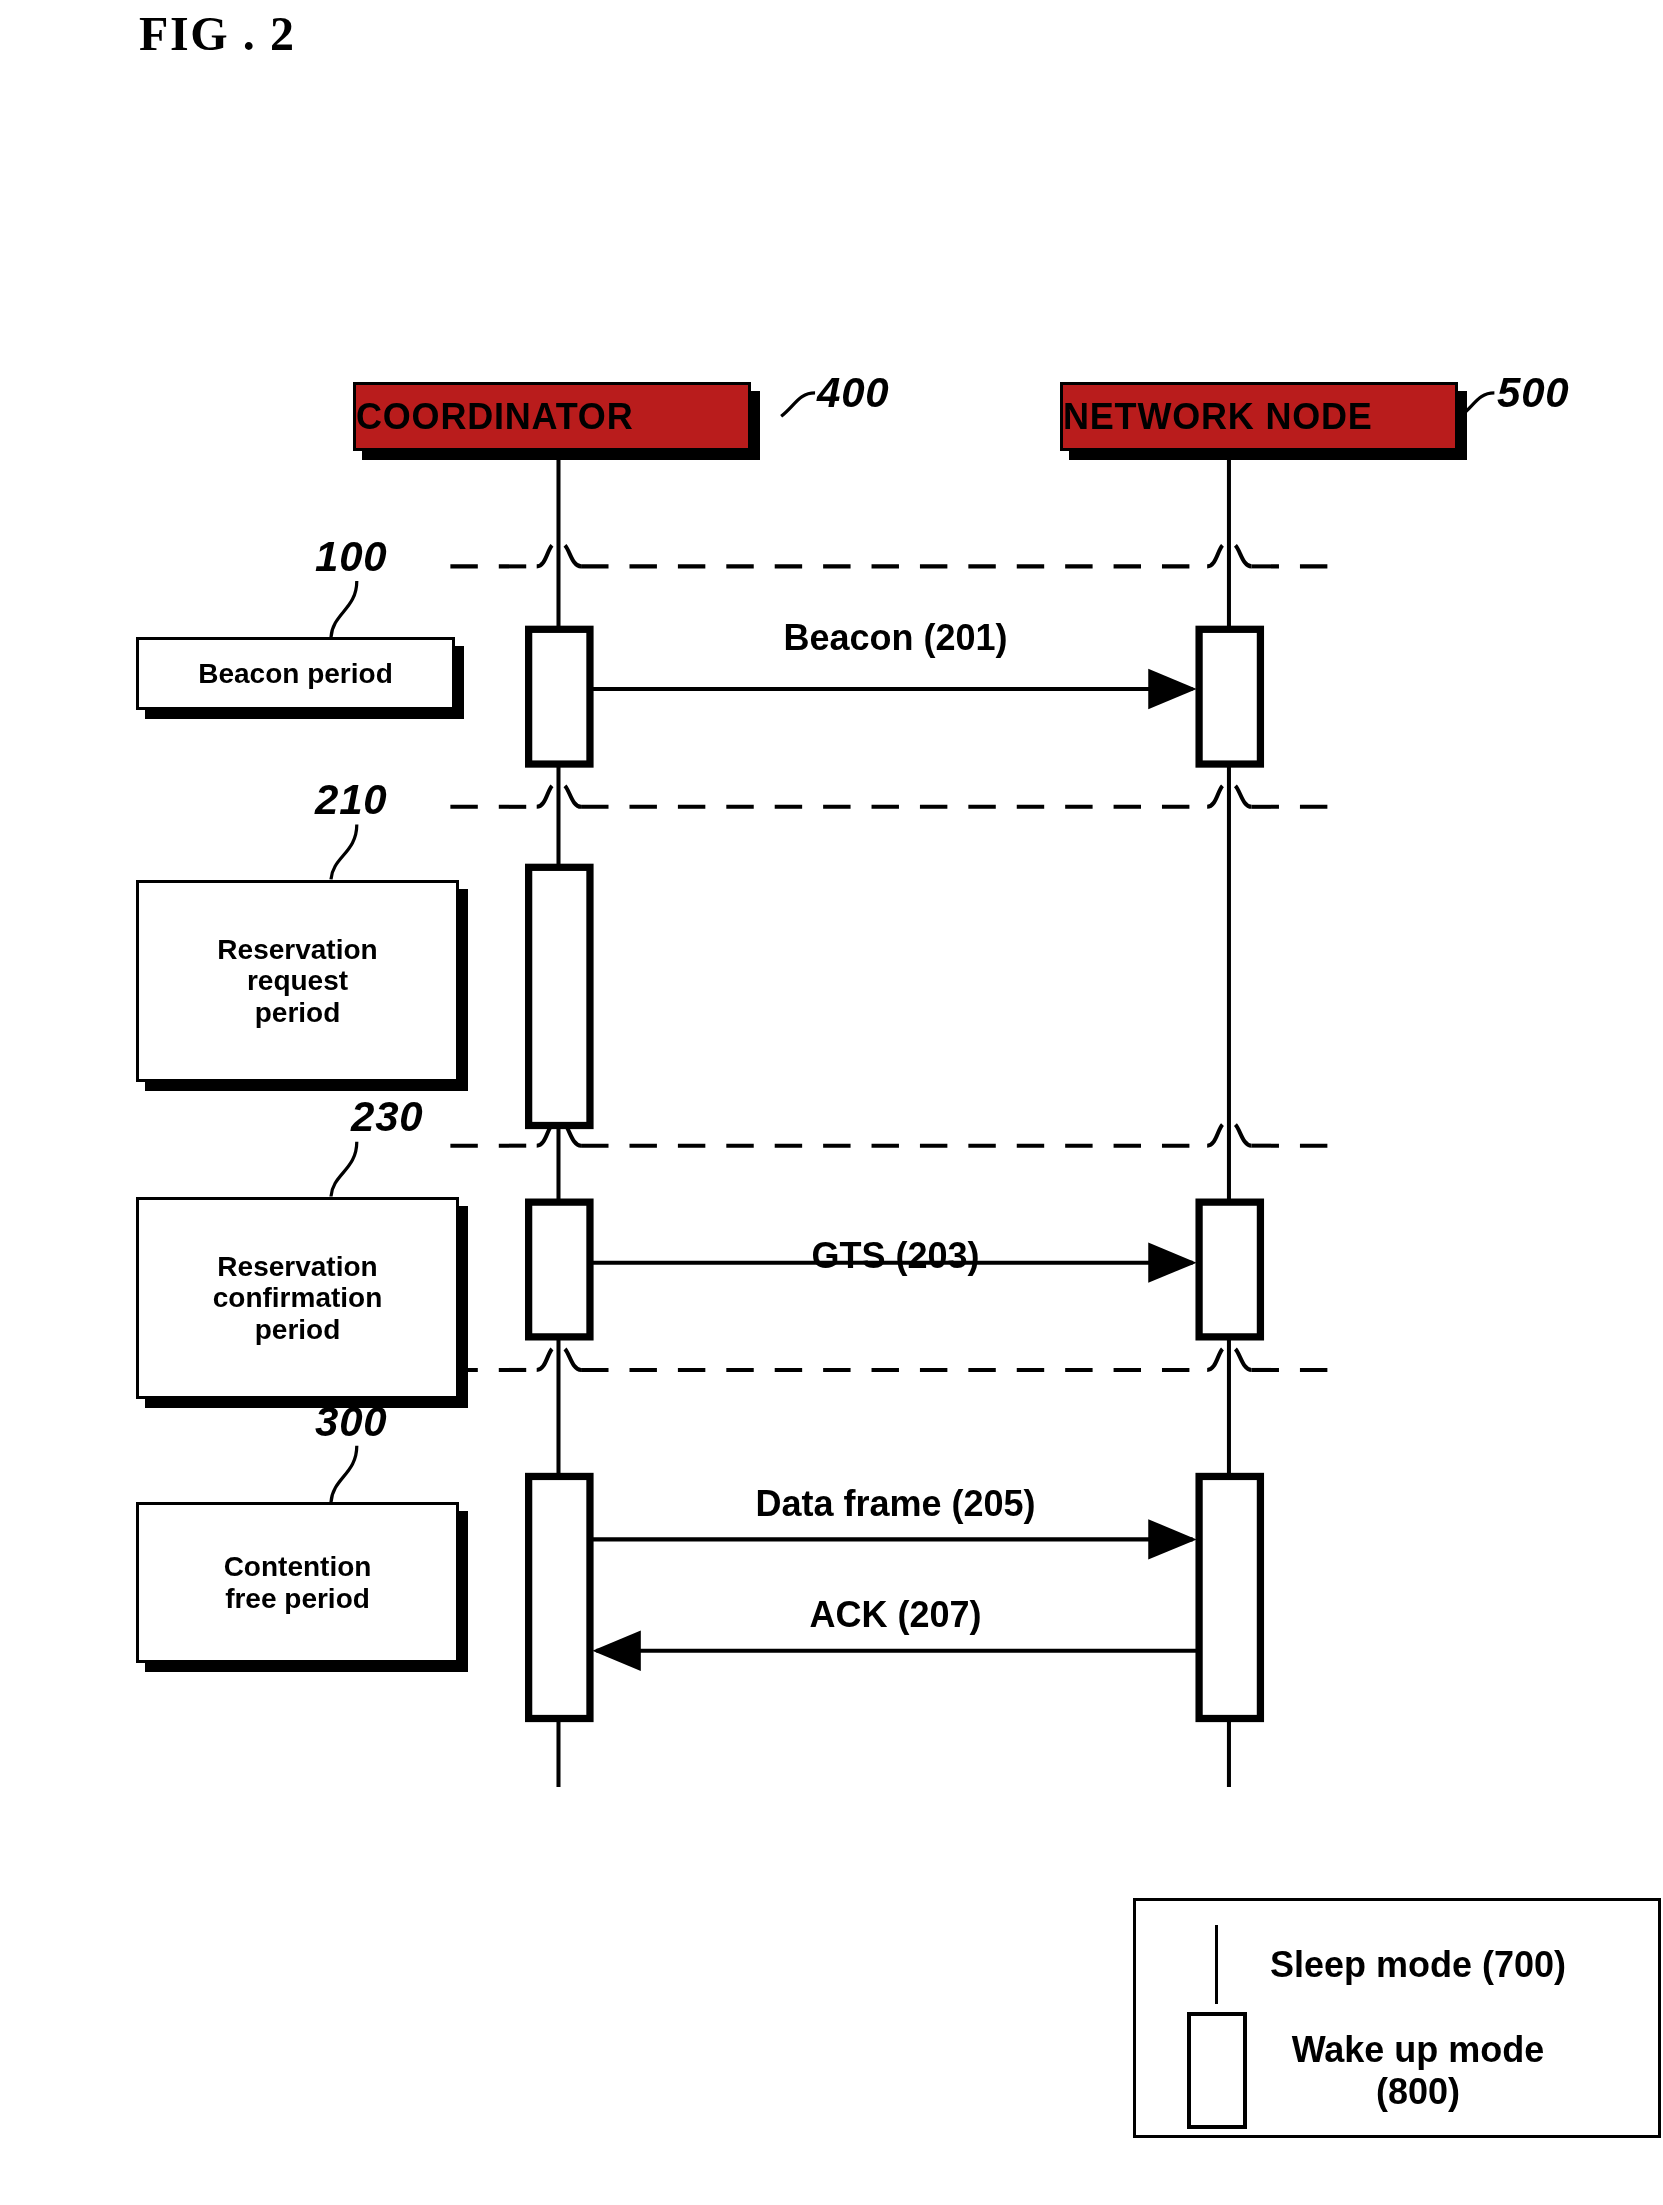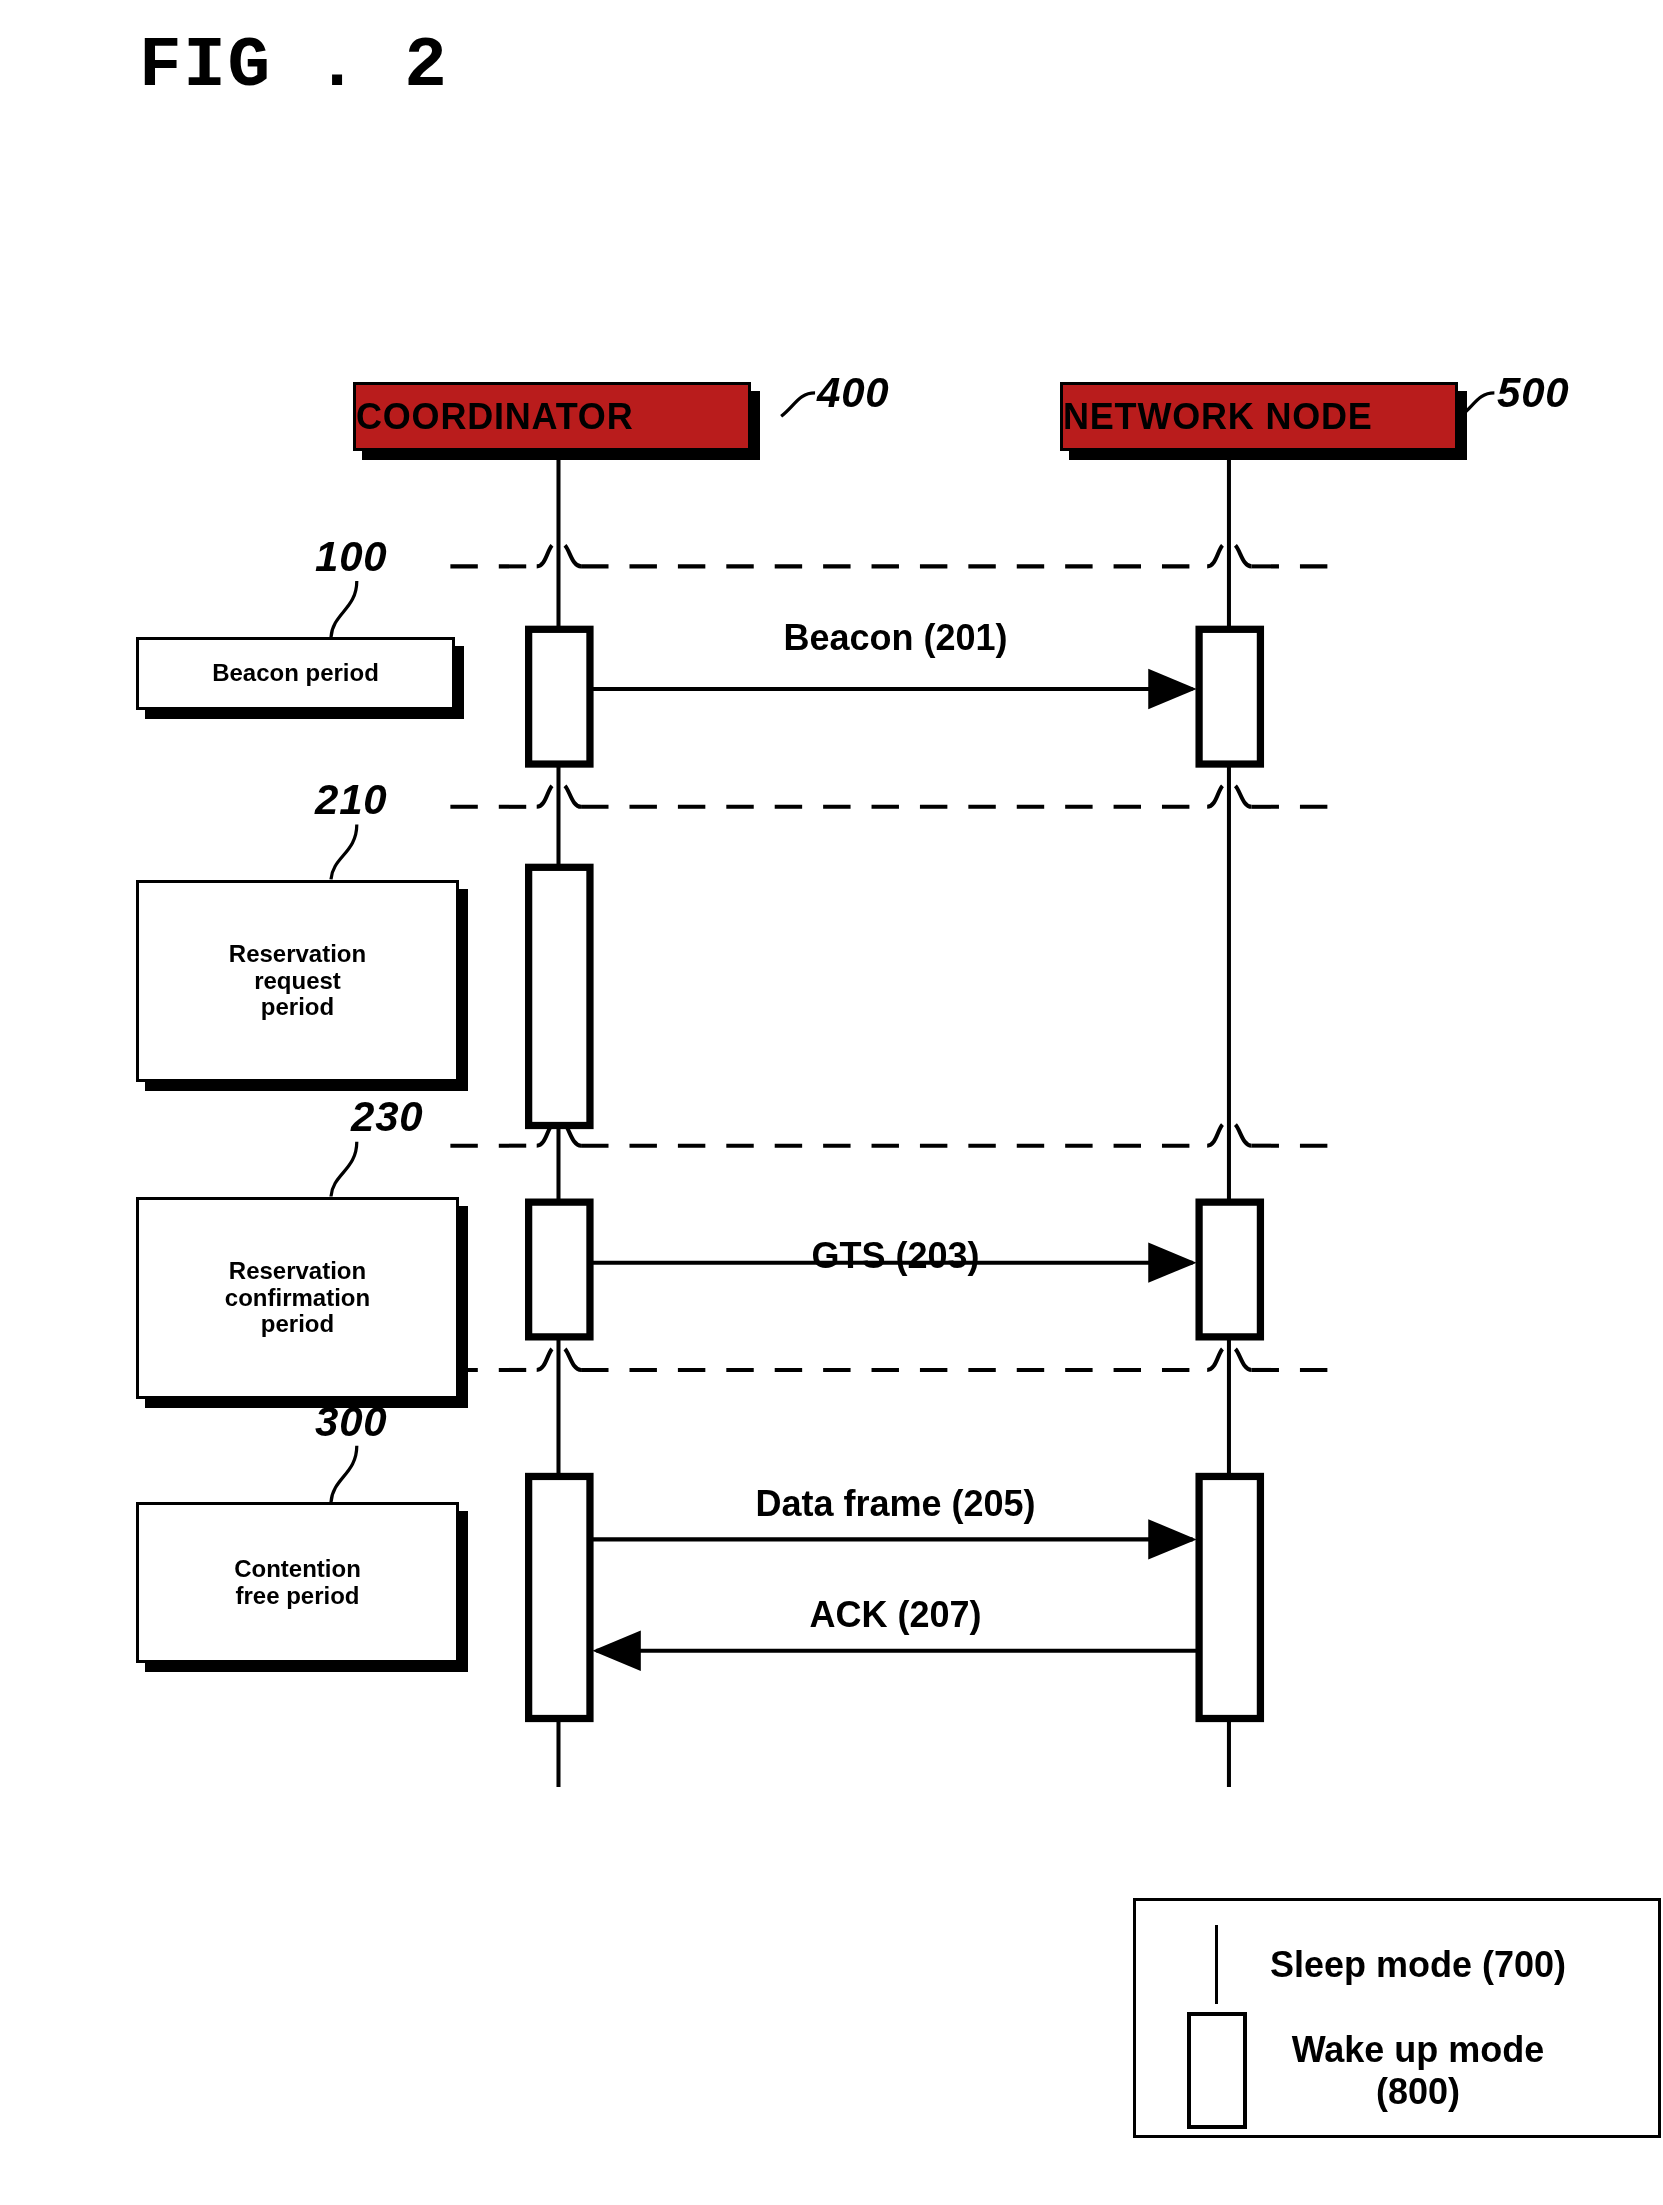--- a/index.html
+++ b/index.html
@@ -25,25 +25,25 @@
     position: absolute;
     left: 0; top: 0;
     width: 1664px;
     height: 2205px;
   }
 
   
   .fig-title {
     position: absolute;
     left: 139px;
-    top: 26px;
-    font-size: 71px;
+    top: 6px;
+    font-size: 48px;
     font-weight: bold;
     letter-spacing: 1.6px;
-    font-family: Liberation Mono, monospace;
+    font-family: Liberation Serif, serif;
     white-space: nowrap;
   }
 
   
   .entity-box {
     position: absolute;
     background: #b91c1c;
     border: 3.2px solid #000000;
     box-shadow: 9px 9px 0 0 #000000;
     display: flex;
@@ -68,21 +68,21 @@
     border: 3.2px solid #000000;
     box-shadow: 9px 9px 0 0 #000000;
     display: flex;
     align-items: center;
     justify-content: center;
     text-align: center;
     box-sizing: border-box;
     padding: 3.2px 8px;
   }
   .period-label {
-    font-size: 24px;
+    font-size: 28px;
     font-weight: bold;
     line-height: 1.12;
     font-family: "Liberation Sans", sans-serif;
   }
   #period-box-beacon       { left: 136px; top: 637px;  width: 319px; height: 73px; }
   #period-box-res-request  { left: 136px; top: 880px; width: 323px; height: 202px; }
   #period-box-res-confirm  { left: 136px; top: 1197px; width: 323px; height: 202px; }
   #period-box-contention   { left: 136px; top: 1502px; width: 323px; height: 161px; }
 
   

